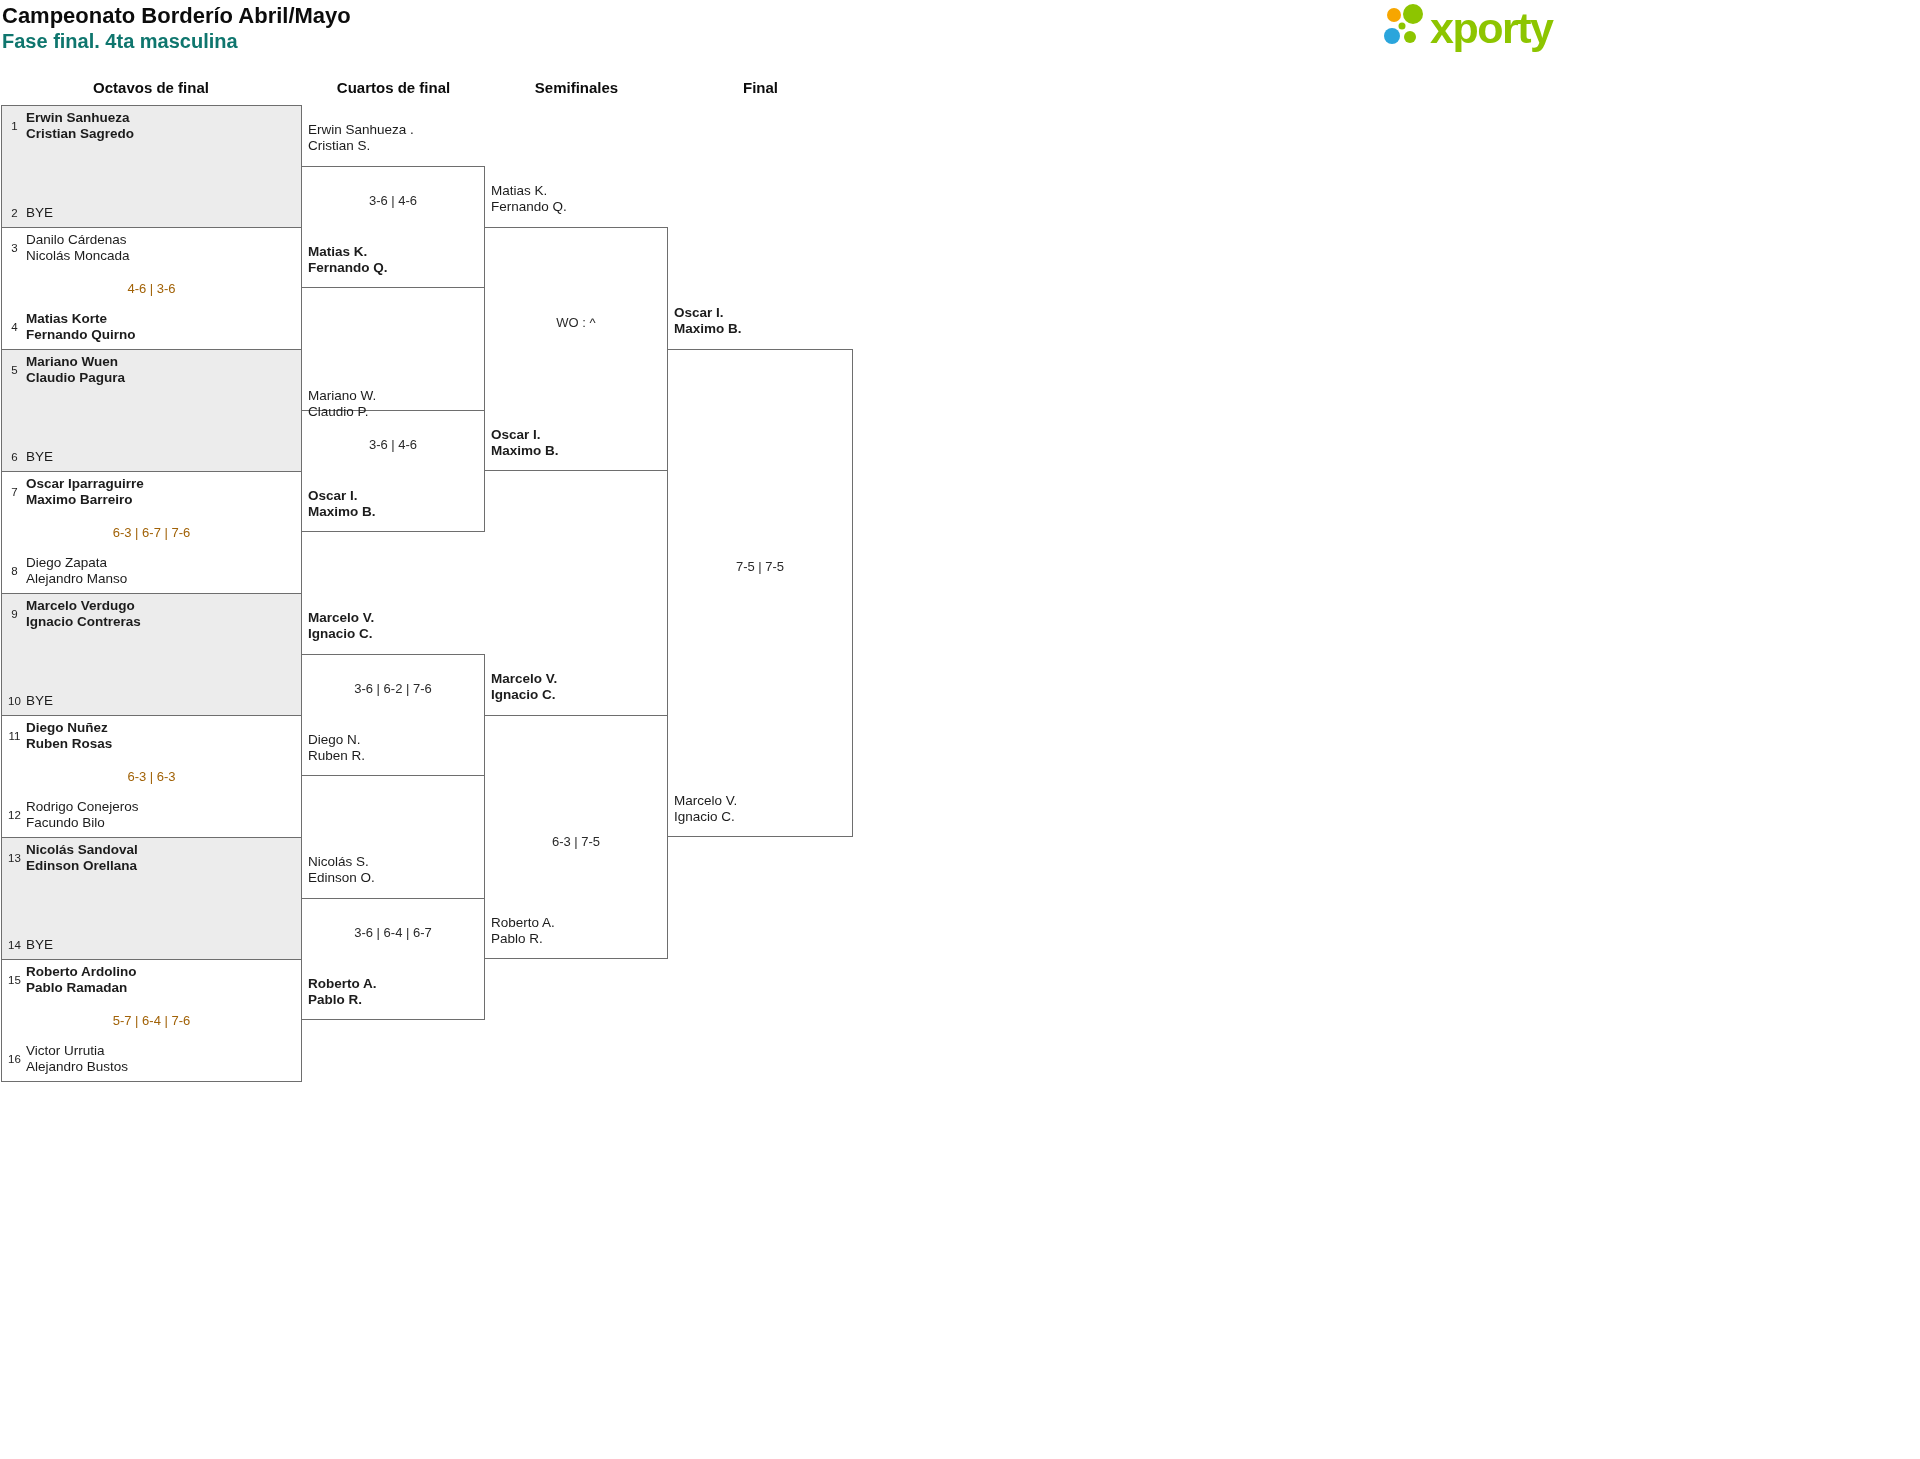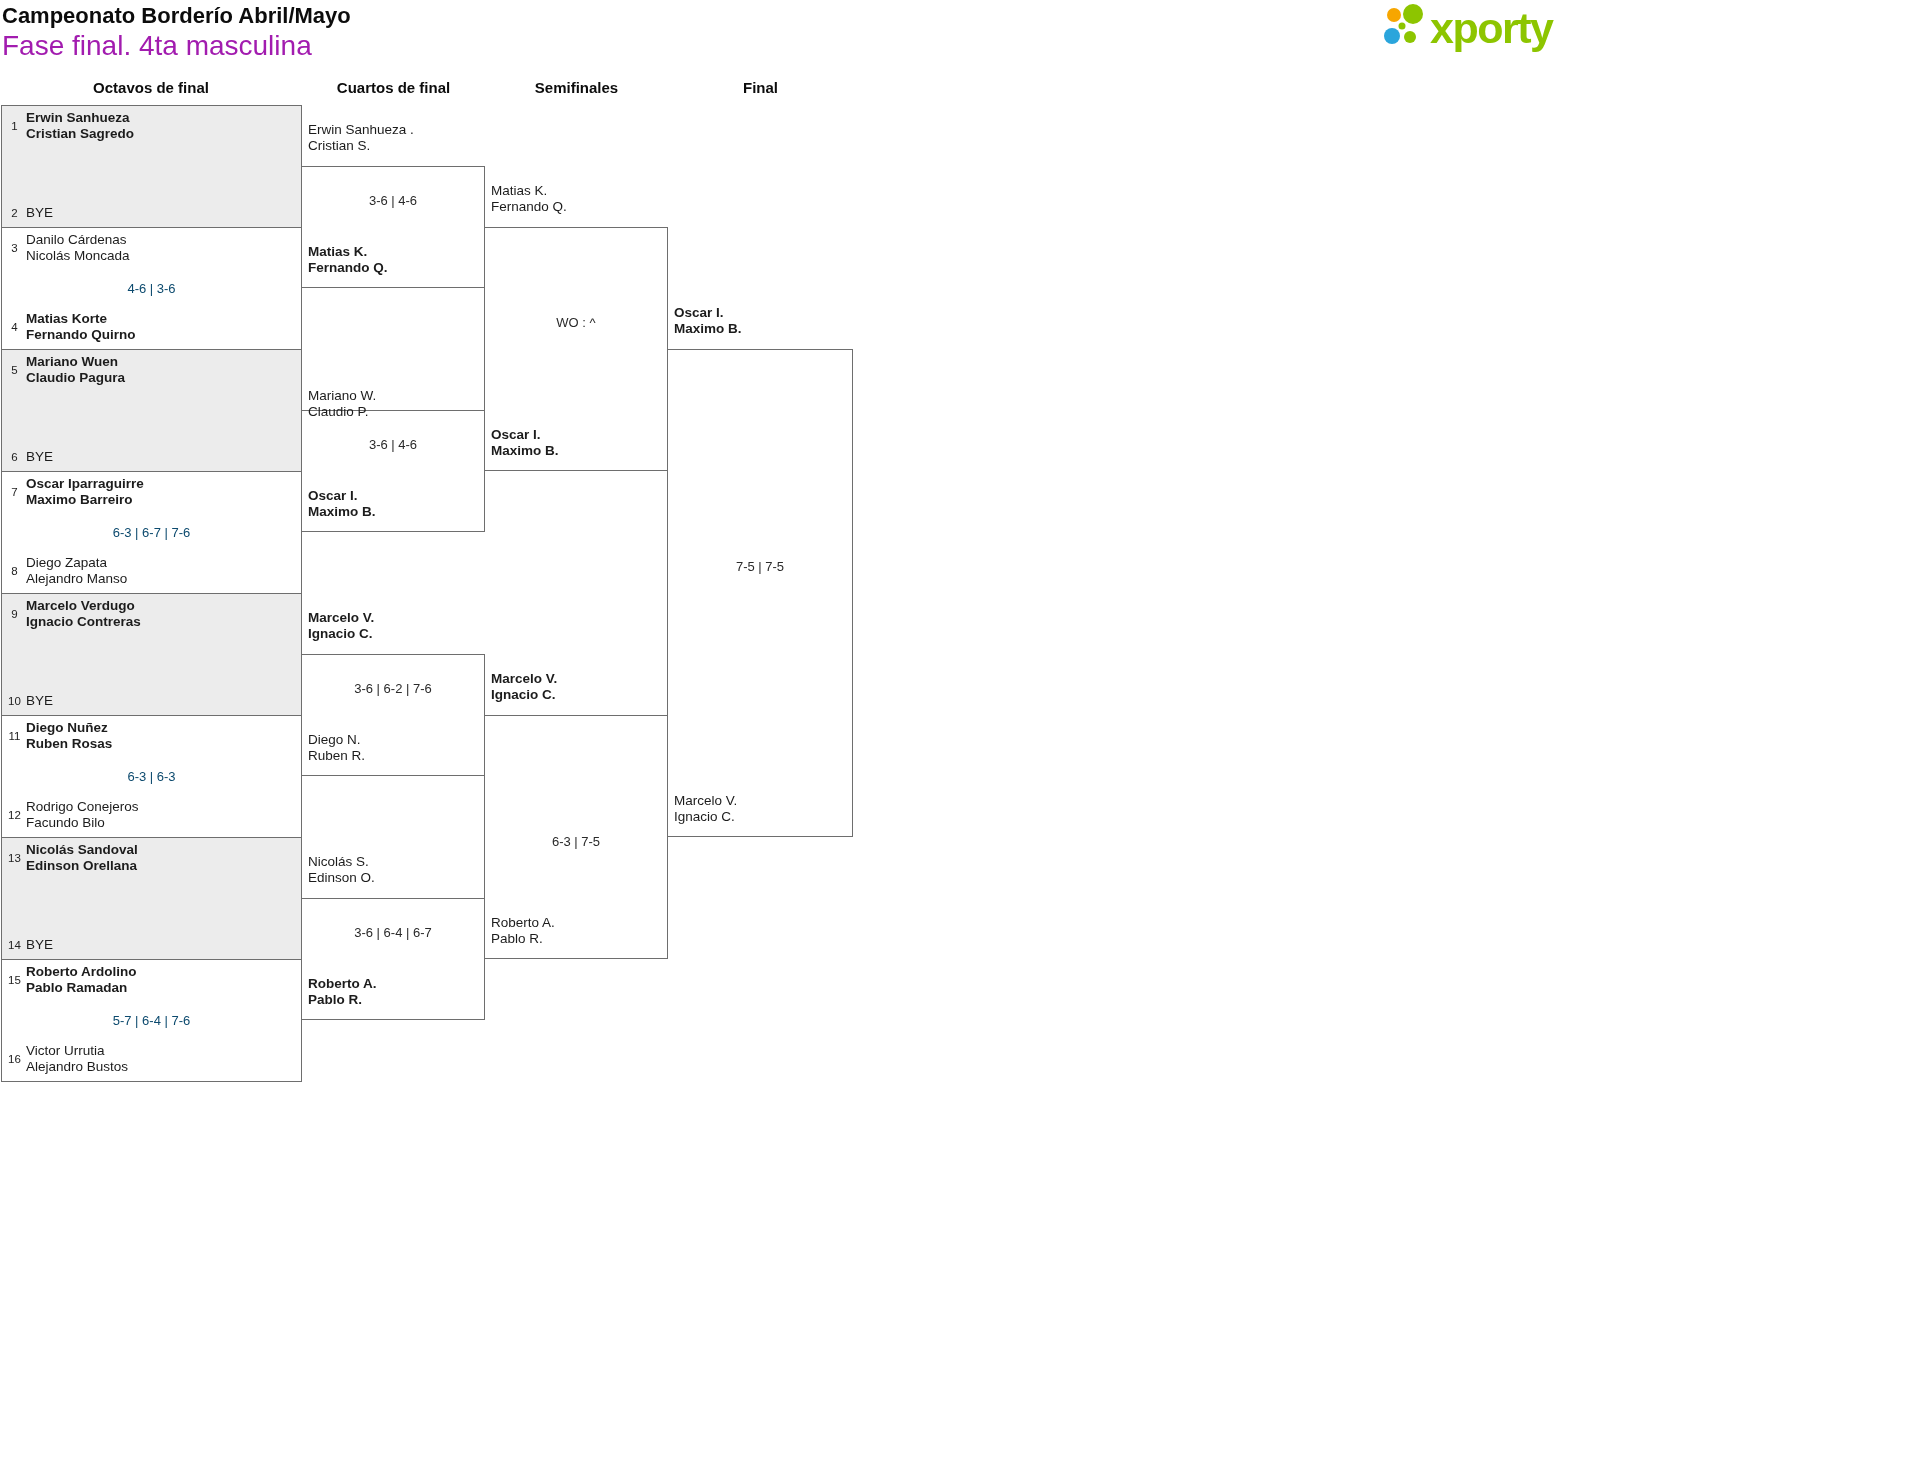--- a/index.html
+++ b/index.html
@@ -1,36 +1,36 @@
 <!DOCTYPE html>
 <html><head>
 <meta charset="utf-8">
 <style>
   html, body { margin:0; padding:0; }
   body { font-family:"Liberation Sans","DejaVu Sans",sans-serif; background:#ffffff; }
   .page { position:relative; width:1868px; height:1459px; background:#ffffff; overflow:hidden; }
 
   .title-line1 { position:absolute; left:2px; top:3px; font-size:22px; font-weight:700; color:#0c0c0c; }
-  .title-line2 { position:absolute; left:2px; top:30px; font-size:28px; font-weight:400; color:#a21caf; }
+  .title-line2 { position:absolute; left:2px; top:30px; font-size:20px; font-weight:700; color:#0f766e; }
 
   .logo { position:absolute; left:1381px; top:3px; height:54px; display:flex; align-items:center; gap:3px; }
   .logo-text { font-size:43px; font-weight:800; color:#8dc500; letter-spacing:-1.5px; line-height:1; padding-bottom:4px; }
 
   .col-header { position:absolute; top:79px; font-size:15px; font-weight:600; color:#0c0c0c; text-align:center; }
 
   .match { position:absolute; left:1px; width:301px; height:123px; border:1px solid #6e6e6e; background:#ffffff; box-sizing:border-box; }
   .match.shaded { background:#ececec; }
   .team { position:absolute; left:5px; display:flex; align-items:center; }
   .team.top { top:4px; }
   .team.bottom { bottom:6px; }
   .seed { width:15px; text-align:center; font-size:11.5px; color:#222; flex:none; }
   .names { margin-left:4px; font-size:13.5px; line-height:16px; color:#1c1c1c; }
   .names .nm { display:block; white-space:nowrap; }
   .winner { font-weight:700; }
-  .r16-score { position:absolute; left:0; width:100%; top:53px; text-align:center; font-size:13px; color:#0c4a6e; }
+  .r16-score { position:absolute; left:0; width:100%; top:53px; text-align:center; font-size:13px; color:#a16207; }
 
   .box { position:absolute; border:1px solid #6e6e6e; box-sizing:border-box; background:transparent; }
   .round-label { position:absolute; font-size:13.5px; line-height:16px; color:#1c1c1c; }
   .round-label .nm { display:block; white-space:nowrap; }
   .round-score { position:absolute; text-align:center; font-size:13px; color:#2a2a2a; }
 </style>
 </head>
 <body>
 
 <div class="page">

